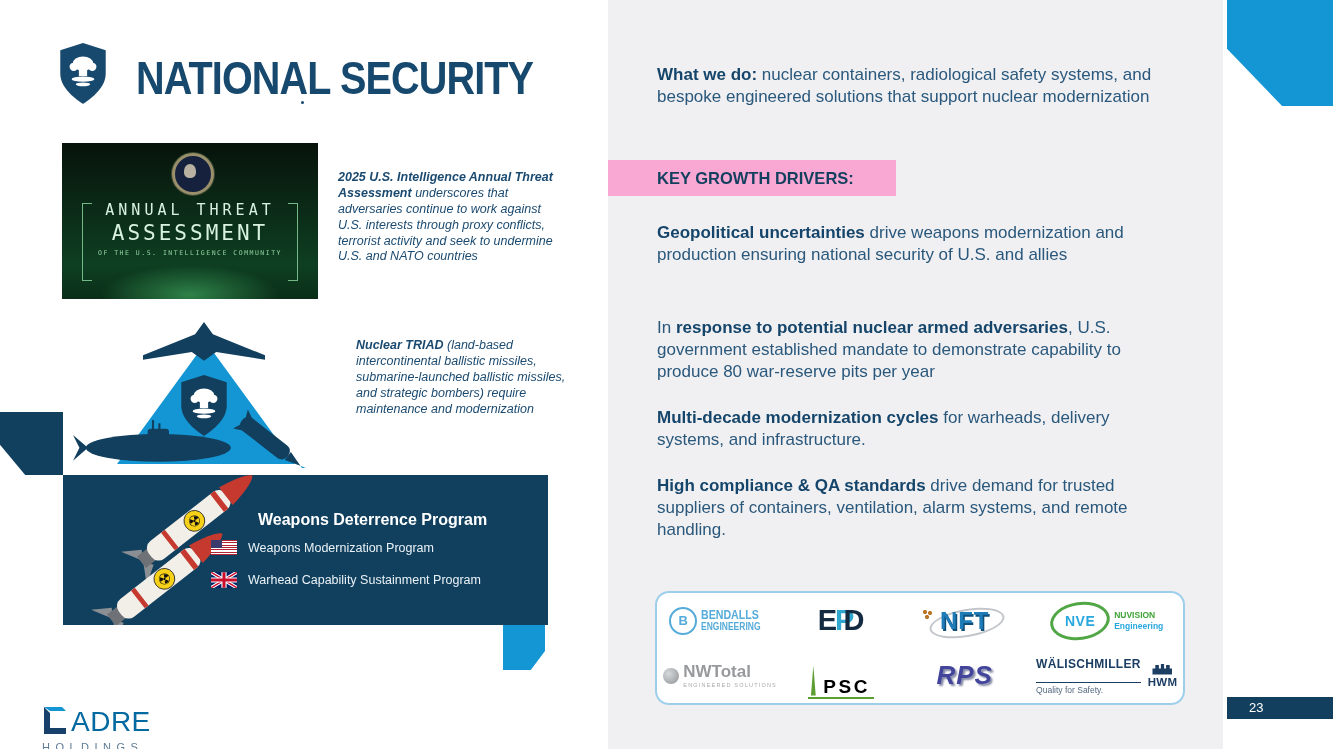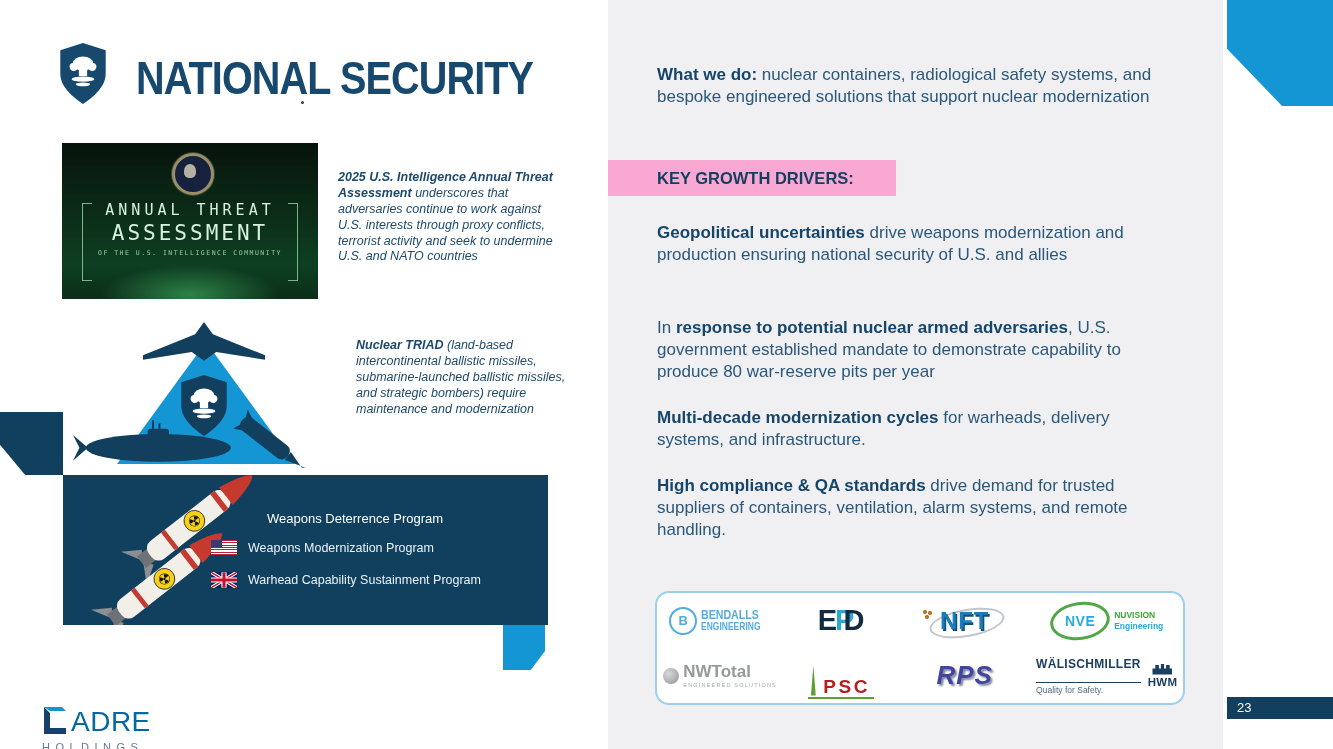--- a/index.html
+++ b/index.html
@@ -5,21 +5,21 @@
   html,body{margin:0;padding:0;}
   body{font-family:"Liberation Sans","DejaVu Sans",sans-serif;background:#fff;}
   .slide{position:relative;width:1333px;height:749px;overflow:hidden;background:#fff;}
   .abs{position:absolute;}
 
   
   .gray-panel{left:608px;top:0;width:615px;height:749px;background:#F0F0F2;}
   .corner-blue{left:1227px;top:0;width:106px;height:106px;background:#1496D4;
     clip-path:polygon(0 0,100% 0,100% 100%,52% 100%,0 46%);}
   .page-bar{left:1227px;top:697px;width:106px;height:22px;background:#123F5E;color:#fff;
-    font-size:13px;line-height:22px;padding-left:10px;box-sizing:border-box;}
+    font-size:13px;line-height:22px;padding-left:22px;box-sizing:border-box;}
 
   
   .hdr-shield{left:58px;top:42px;}
   .title{left:136px;top:55px;font-size:46px;font-weight:800;color:#17486D;line-height:1;
     letter-spacing:-1px;transform:scaleX(.86);transform-origin:left top;white-space:nowrap;}
   .title-dot{left:301px;top:101px;width:3px;height:3px;background:#17486D;border-radius:50%;}
 
   
   .ata{left:62px;top:143px;width:256px;height:156px;overflow:hidden;
     background:linear-gradient(180deg,#07130b 0%,#0b2c18 45%,#0e3f22 78%,#0a2e18 100%);}
@@ -48,21 +48,21 @@
   .triad{left:85px;top:322px;width:235px;height:146px;}
   .triad-tri{position:absolute;left:32px;top:20px;width:178px;height:122px;background:#1496D4;
     clip-path:polygon(50% 0,100% 100%,0 100%);}
 
   
   .left-deco{left:0;top:412px;width:63px;height:63px;background:#11405F;
     clip-path:polygon(0 0,100% 0,100% 100%,40% 100%,0 52%);}
 
   
   .wbox{left:63px;top:475px;width:485px;height:150px;background:#11405F;overflow:hidden;}
-  .wbox-title{position:absolute;left:204px;top:36px;color:#fff;font-size:13px;font-weight:400;}
+  .wbox-title{position:absolute;left:195px;top:36px;color:#fff;font-size:16px;font-weight:700;}
   .wrow{position:absolute;left:148px;display:flex;align-items:center;gap:11px;color:#EAF2F7;font-size:12.5px;}
   .wrow1{top:65px;} .wrow2{top:97px;}
   .flag-us{width:26px;height:15px;position:relative;flex:0 0 auto;
     background:repeating-linear-gradient(180deg,#B22234 0 1.16px,#fff 1.16px 2.31px);}
   .flag-us::after{content:"";position:absolute;left:0;top:0;width:11px;height:8px;background:#3C3B6E;}
   .flag-uk{width:26px;height:16px;flex:0 0 auto;}
 
   .blue-square{left:503px;top:625px;width:42px;height:45px;background:#1496D4;
     clip-path:polygon(0 0,100% 0,100% 58%,66% 100%,0 100%);}
 
@@ -114,21 +114,21 @@
   .nve .t2{color:#29A8DF;font-size:8.5px;font-weight:700;line-height:1.2;}
 
   .nwt{display:flex;align-items:center;gap:4px;}
   .nwt .sphere{width:16px;height:16px;border-radius:50%;
     background:radial-gradient(circle at 35% 35%,#d6d9db,#8f9396);}
   .nwt .t1{font-size:17px;font-weight:700;color:#97999C;line-height:1;}
   .nwt .t2{font-size:5.5px;letter-spacing:1.2px;color:#A8AAAD;text-align:right;margin-top:2px;}
 
   .psc{display:flex;align-items:flex-end;gap:3px;border-bottom:2.5px solid #5C9E31;padding:0 4px 1px 0;}
   .psc .spike{width:12px;height:30px;background:#5C9E31;clip-path:polygon(42% 0,62% 100%,22% 100%);}
-  .psc .txt{font-size:19px;font-weight:700;letter-spacing:2.5px;color:#b91c1c;line-height:1;margin-top:24px;}
+  .psc .txt{font-size:19px;font-weight:700;letter-spacing:2.5px;color:#000000;line-height:1;margin-top:24px;}
 
   .rps{font-size:26px;font-weight:900;font-style:italic;color:#43449B;letter-spacing:1px;
     text-shadow:2px 2px 2px rgba(30,40,90,.55);}
 
   .hwm{display:flex;align-items:center;gap:7px;}
   .hwm .t1{font-size:12px;font-weight:800;color:#1C3E63;letter-spacing:.3px;border-bottom:1.5px solid #1C3E63;padding-bottom:11px;}
   .hwm .t2{font-size:8.5px;color:#53687F;margin-top:2px;}
   .hwm .tower{width:20px;height:11px;background:#1C3E63;margin:0 auto 1px;
     clip-path:polygon(0 100%,0 45%,14% 45%,14% 14%,32% 14%,32% 45%,42% 45%,42% 0,58% 0,58% 45%,68% 45%,68% 14%,86% 14%,86% 45%,100% 45%,100% 100%);}
   .hwm .badge{font-size:11.5px;font-weight:900;color:#1C3E63;text-align:center;letter-spacing:.3px;}

